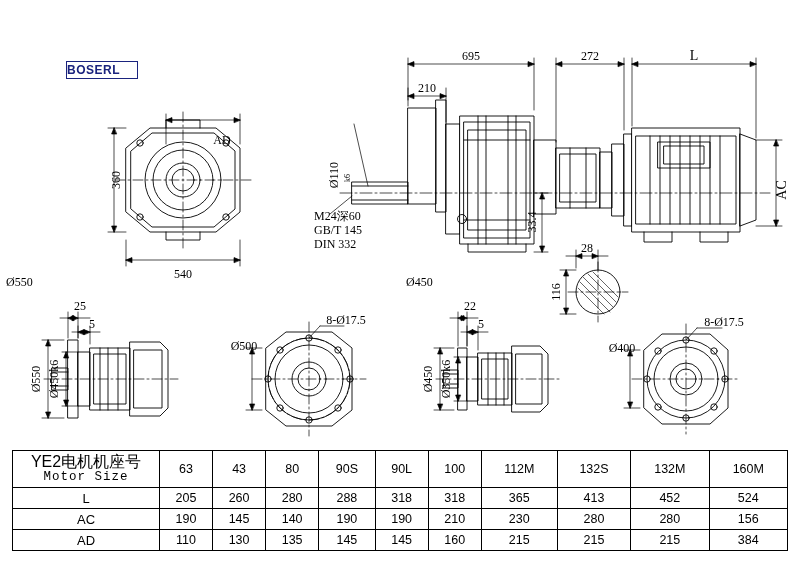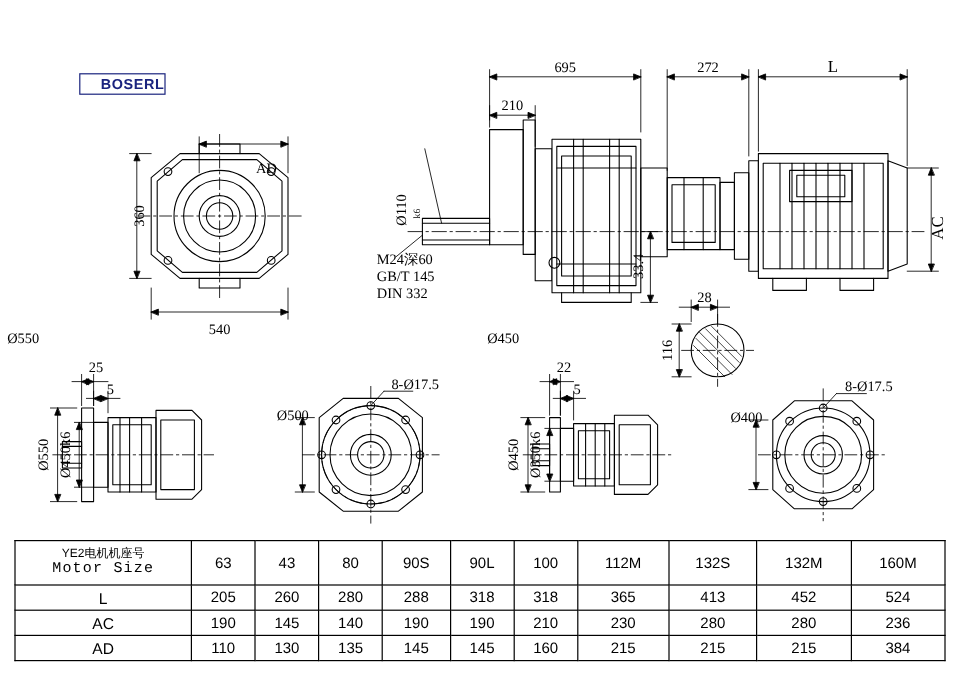--- a/index.html
+++ b/index.html
@@ -34,21 +34,21 @@
   .logo-box {
     position: absolute;
     left: 66px;
     top: 61px;
     width: 72px;
     height: 18px;
     border: 1px solid #1a237e;
     box-sizing: border-box;
     display: flex;
     align-items: center;
-    justify-content: flex-end;
+    justify-content: flex-start;
   }
   .logo-text {
     font-size: 12px;
     font-weight: bold;
     color: #1a237e;
     font-family: "Liberation Sans", sans-serif;
     letter-spacing: .5px;
   }
   svg.dwg {
     position: absolute;
@@ -73,21 +73,21 @@
     height: 20px;
     padding: 0;
   }
   .tbl td.hdrcell {
     width: 142px;
     line-height: 1.05;
     padding: 1px 2px;
   }
   .tbl .cn {
     display: block;
-    font-size: 10px;
+    font-size: 16px;
   }
   .tbl .en {
     display: block;
     font-size: 12.5px;
     font-family: "Liberation Mono", monospace;
     letter-spacing: 1px;
   }
   .tbl td.rowlabel {
     font-size: 13px;
   }
@@ -533,21 +533,21 @@
         <td class="rowlabel">AC</td>
         <td>190</td>
         <td>145</td>
         <td>140</td>
         <td>190</td>
         <td>190</td>
         <td>210</td>
         <td>230</td>
         <td>280</td>
         <td>280</td>
-        <td>236</td>
+        <td>156</td>
       </tr>
       <tr>
         <td class="rowlabel">AD</td>
         <td>110</td>
         <td>130</td>
         <td>135</td>
         <td>145</td>
         <td>145</td>
         <td>160</td>
         <td>215</td>

